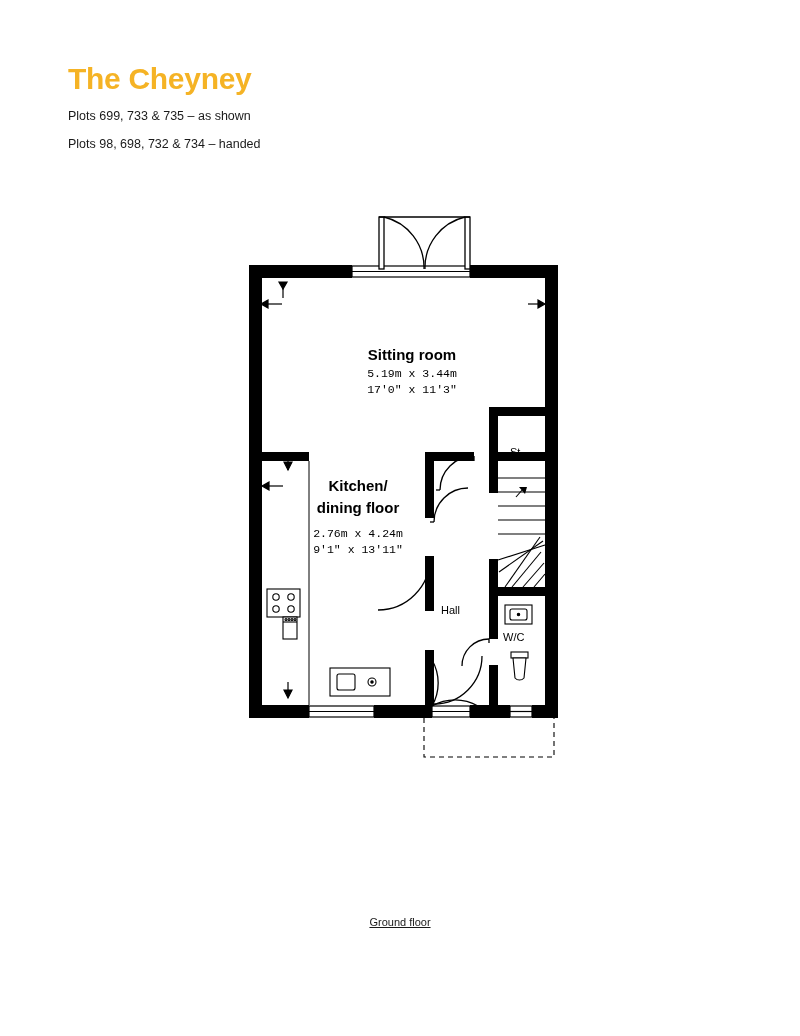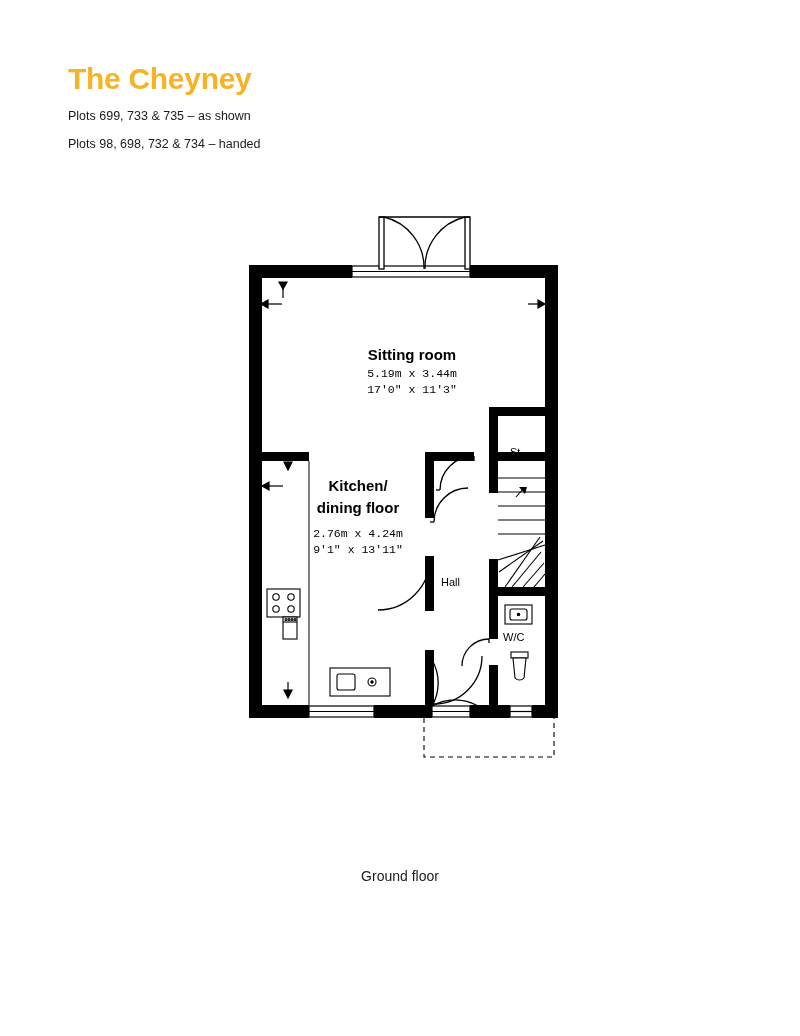--- a/index.html
+++ b/index.html
@@ -43,25 +43,26 @@
     position: absolute;
     left: 0;
     top: 0;
     width: 800px;
     height: 1036px;
   }
 
   .caption {
     position: absolute;
     left: 0;
-    top: 868px;
+    top: 916px;
     width: 800px;
     text-align: center;
-    font-size: 14px;
+    font-size: 11px;
     color: #1a1a1a;
+    text-decoration: underline;
   }
 
   
   .room-label {
     position: absolute;
     text-align: center;
     font-size: 11.5px;
     line-height: 1.45;
     color: #000;
   }
@@ -273,19 +274,19 @@
 </div>
 
 <div class="room-label" style="left:294px; top:475px; width:128px;">
   <span class="nm">Kitchen/</span>
   <span class="nm">dining floor</span>
   <span class="dim" style="display:block;height:7px;"></span>
   <span class="dim">2.76m x 4.24m</span>
   <span class="dim">9'1" x 13'11"</span>
 </div>
 
-<div class="small-label" style="left:441px; top:576px;">Hall</div>
+<div class="small-label" style="left:441px; top:604px;">Hall</div>
 
 <div class="small-label" style="left:510px; top:446px;">St</div>
 
 <div class="small-label" style="left:503px; top:631px;">W/C</div>
 
 <div class="caption">Ground floor</div>
 
 </body></html>

